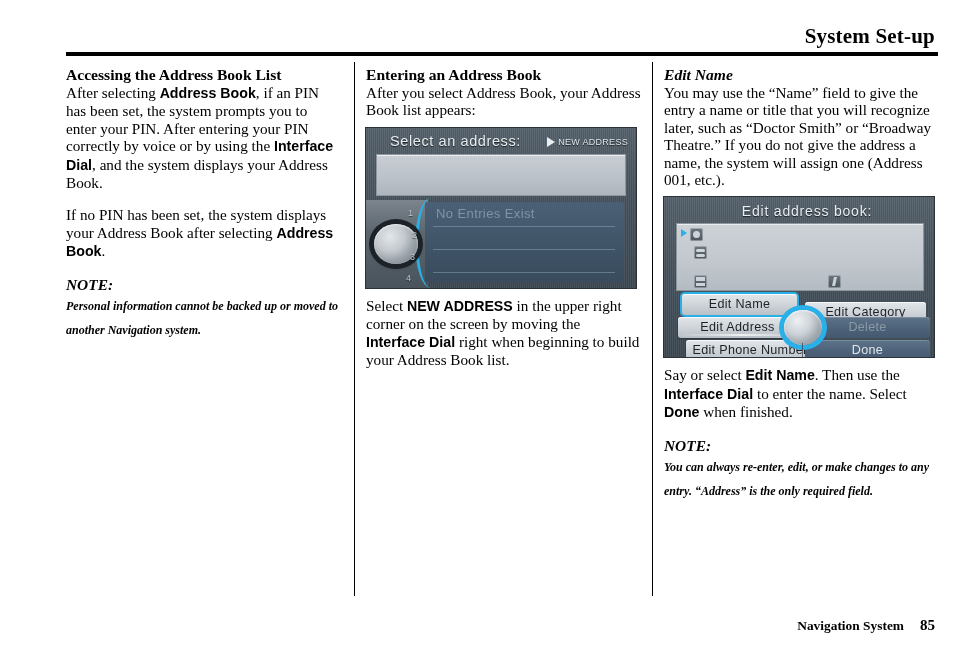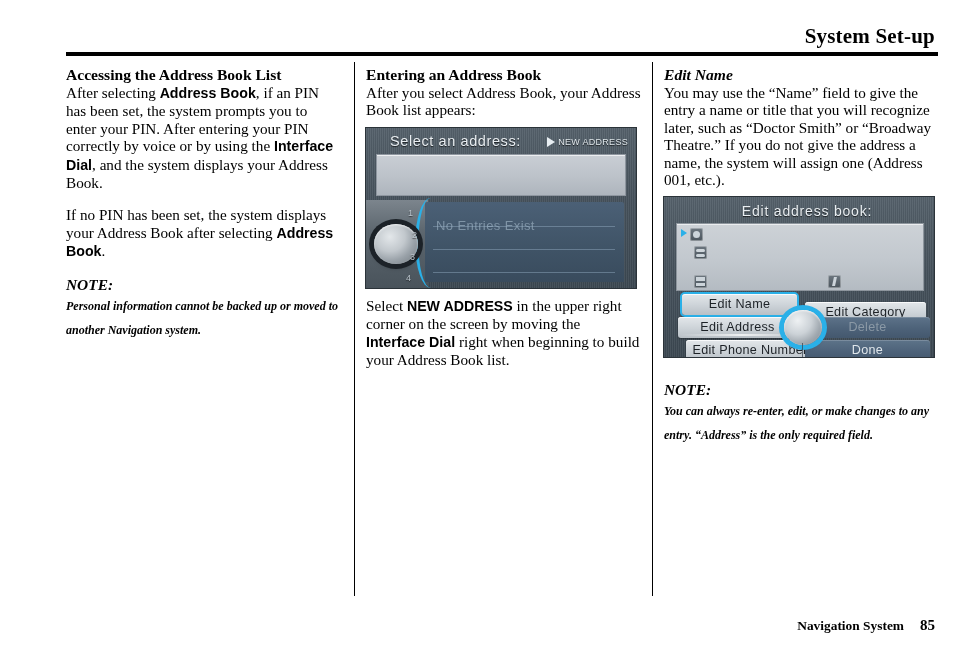--- a/index.html
+++ b/index.html
@@ -102,21 +102,21 @@
     background:linear-gradient(180deg,#c9ced4 0%,#bcc2c9 55%,#aeb5bd 100%);
     border:1px solid #8e969f;
     box-shadow:inset 0 1px 0 rgba(255,255,255,.65);
   }
   .nav1 .listpanel{
     position:absolute;left:59px;top:74px;width:199px;height:80px;
     background:linear-gradient(180deg,#4b6076 0%,#3f5366 60%,#394b5d 100%);
     border-radius:2px 2px 0 0;
   }
   .nav1 .listpanel .entry{
-    position:absolute;left:11px;top:16px;
+    position:absolute;left:11px;top:4px;
     color:#7f94a6;font-size:13px;letter-spacing:.4px;
   }
   .nav1 .listpanel .rule{
     position:absolute;left:8px;width:182px;height:1px;
     background:rgba(150,175,198,.45);
   }
   .nav1 .listpanel .r1{top:24px;}
   .nav1 .listpanel .r2{top:47px;}
   .nav1 .listpanel .r3{top:70px;}
 
@@ -310,20 +310,21 @@
         <div class="btn b-ep">Edit Phone Number</div>
         <div class="btn dark b-dn">Done</div>
         <div class="sheen"></div>
         <div class="vsep"></div>
         <div class="knob2"></div>
       </div>
     </div>
 
     <div class="gap-s"></div>
 
+    <p><span>Say or select </span><span class="sans-b">Edit Name</span><span>. Then use the </span><span class="sans-b">Interface Dial</span><span> to enter the name. Select </span><span class="sans-b">Done</span><span> when finished.</span></p>
 
     <div class="gap"></div>
     <div class="note-lbl">NOTE:</div>
     <div class="note-body">You can always re-enter, edit, or make changes to any entry. “Address” is the only required field.</div>
   </div>
 
   <div class="footer">
     <span>Navigation System</span><span class="pg">85</span>
   </div>
 

